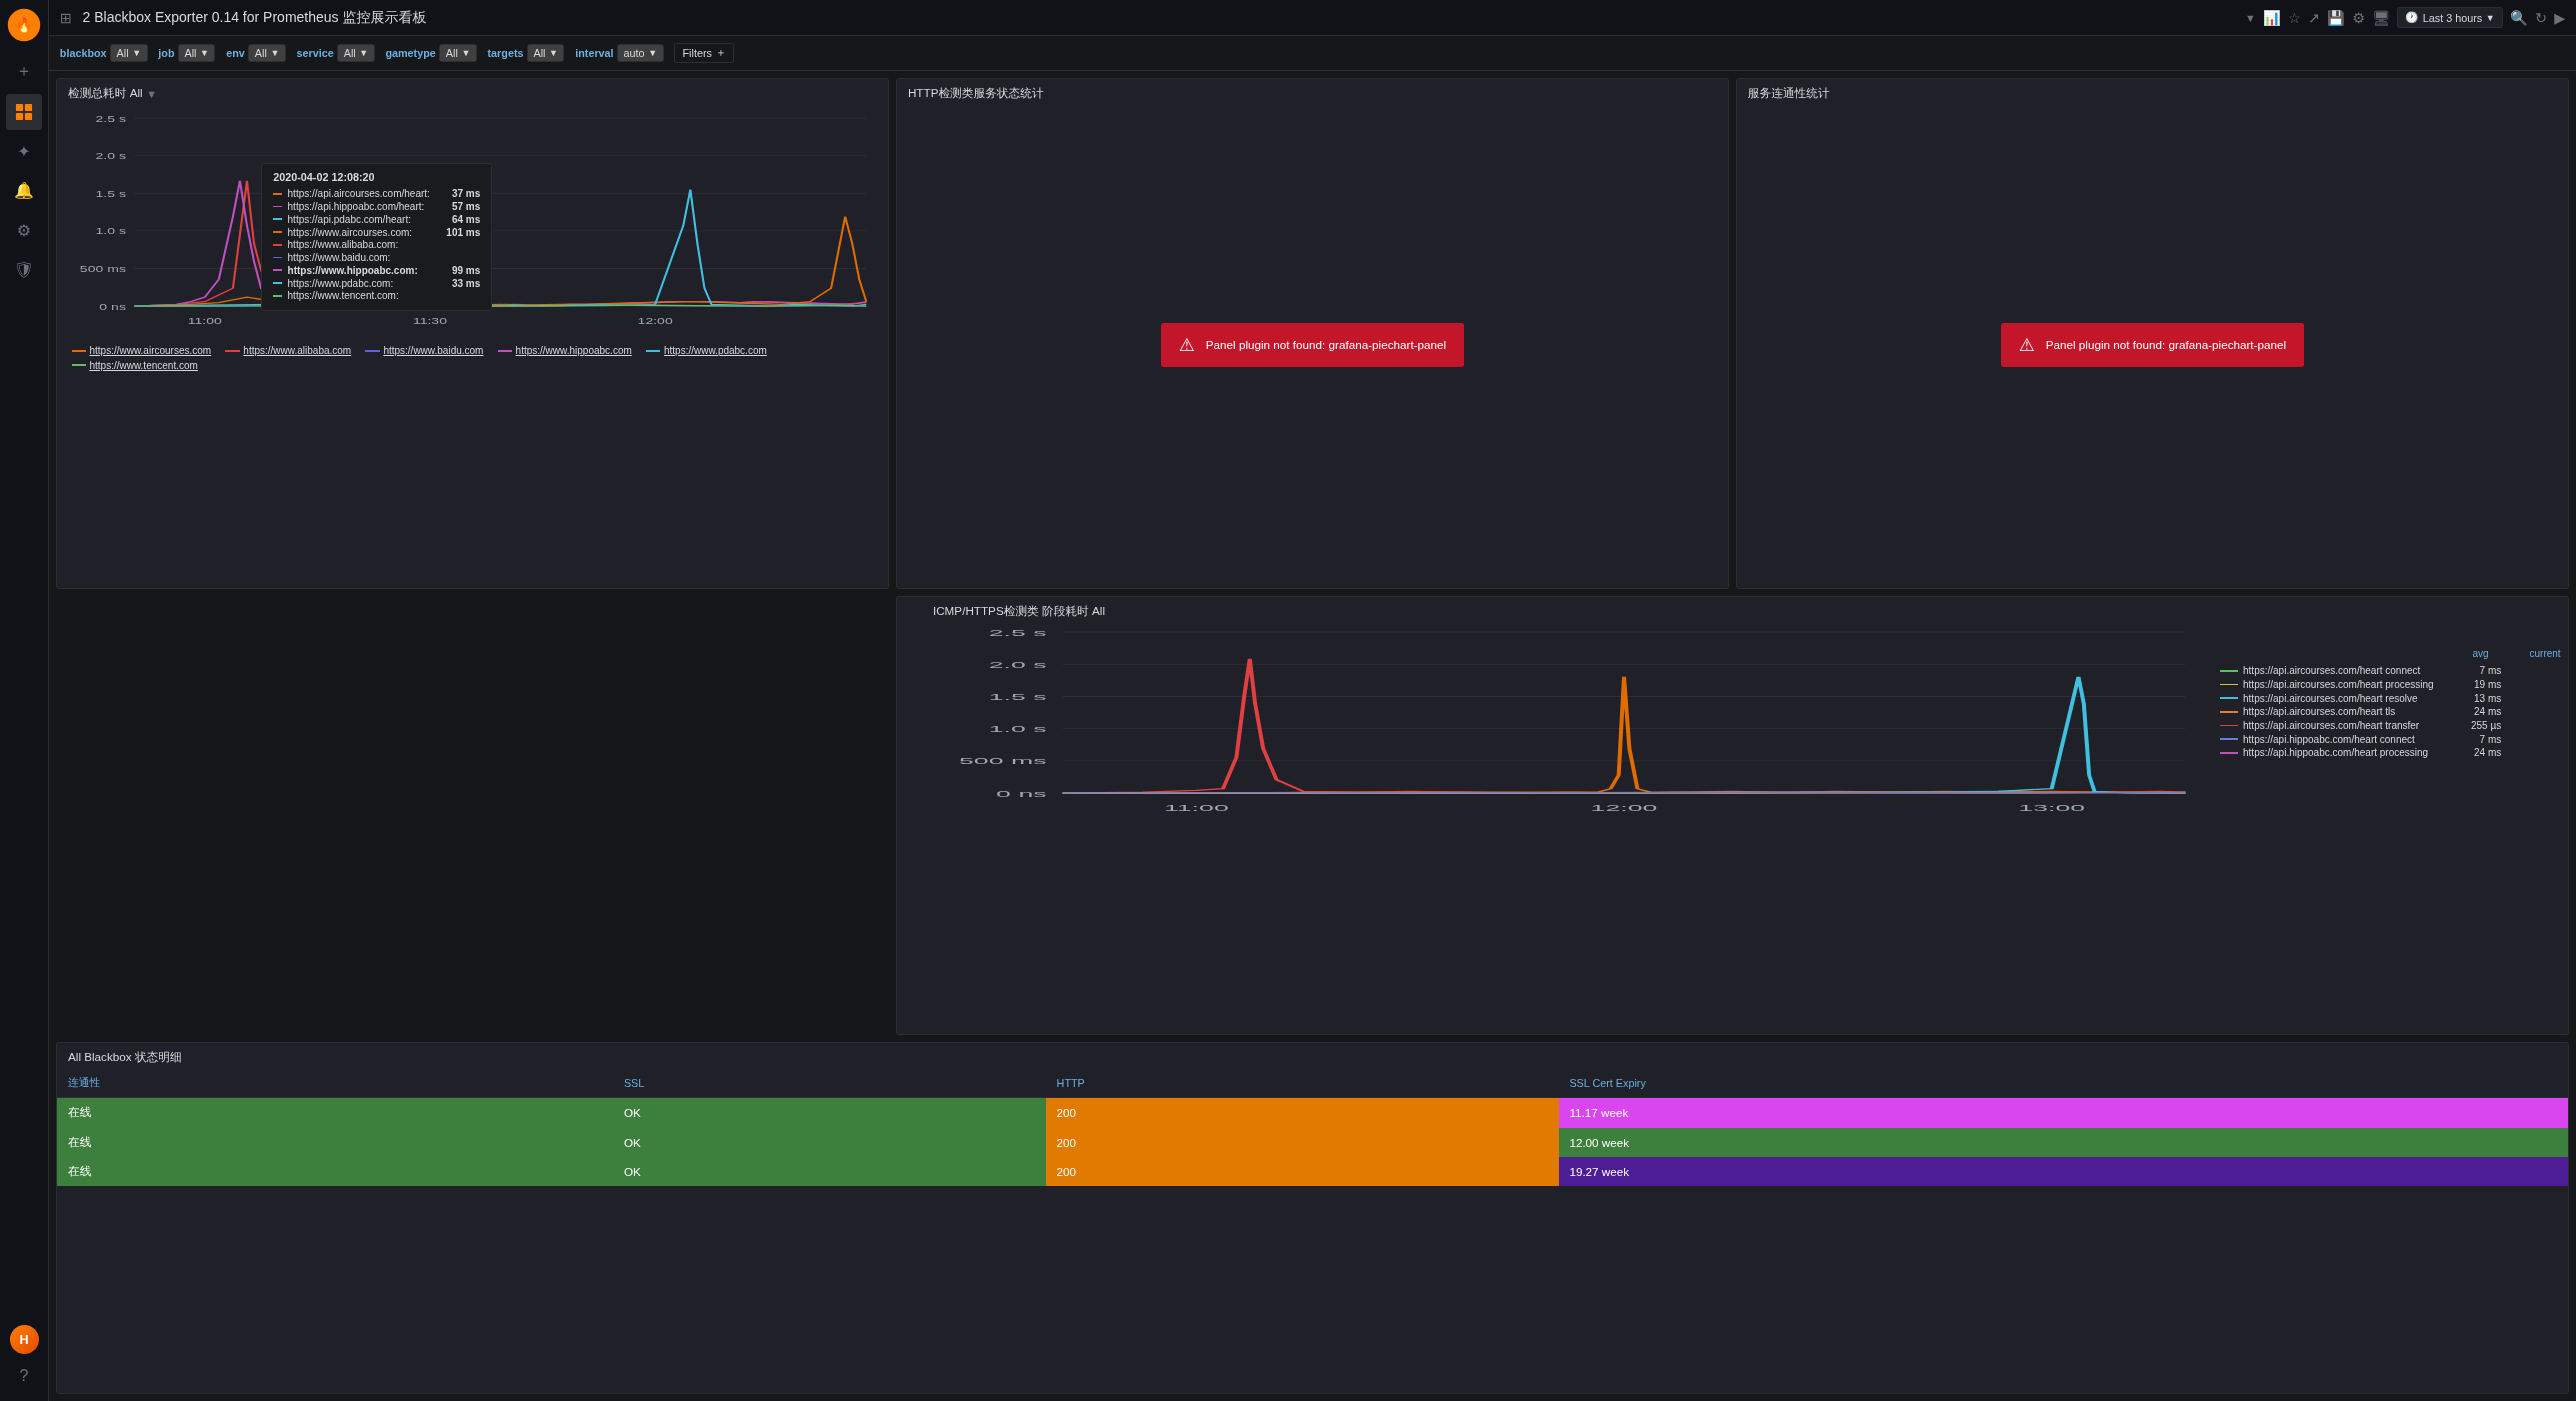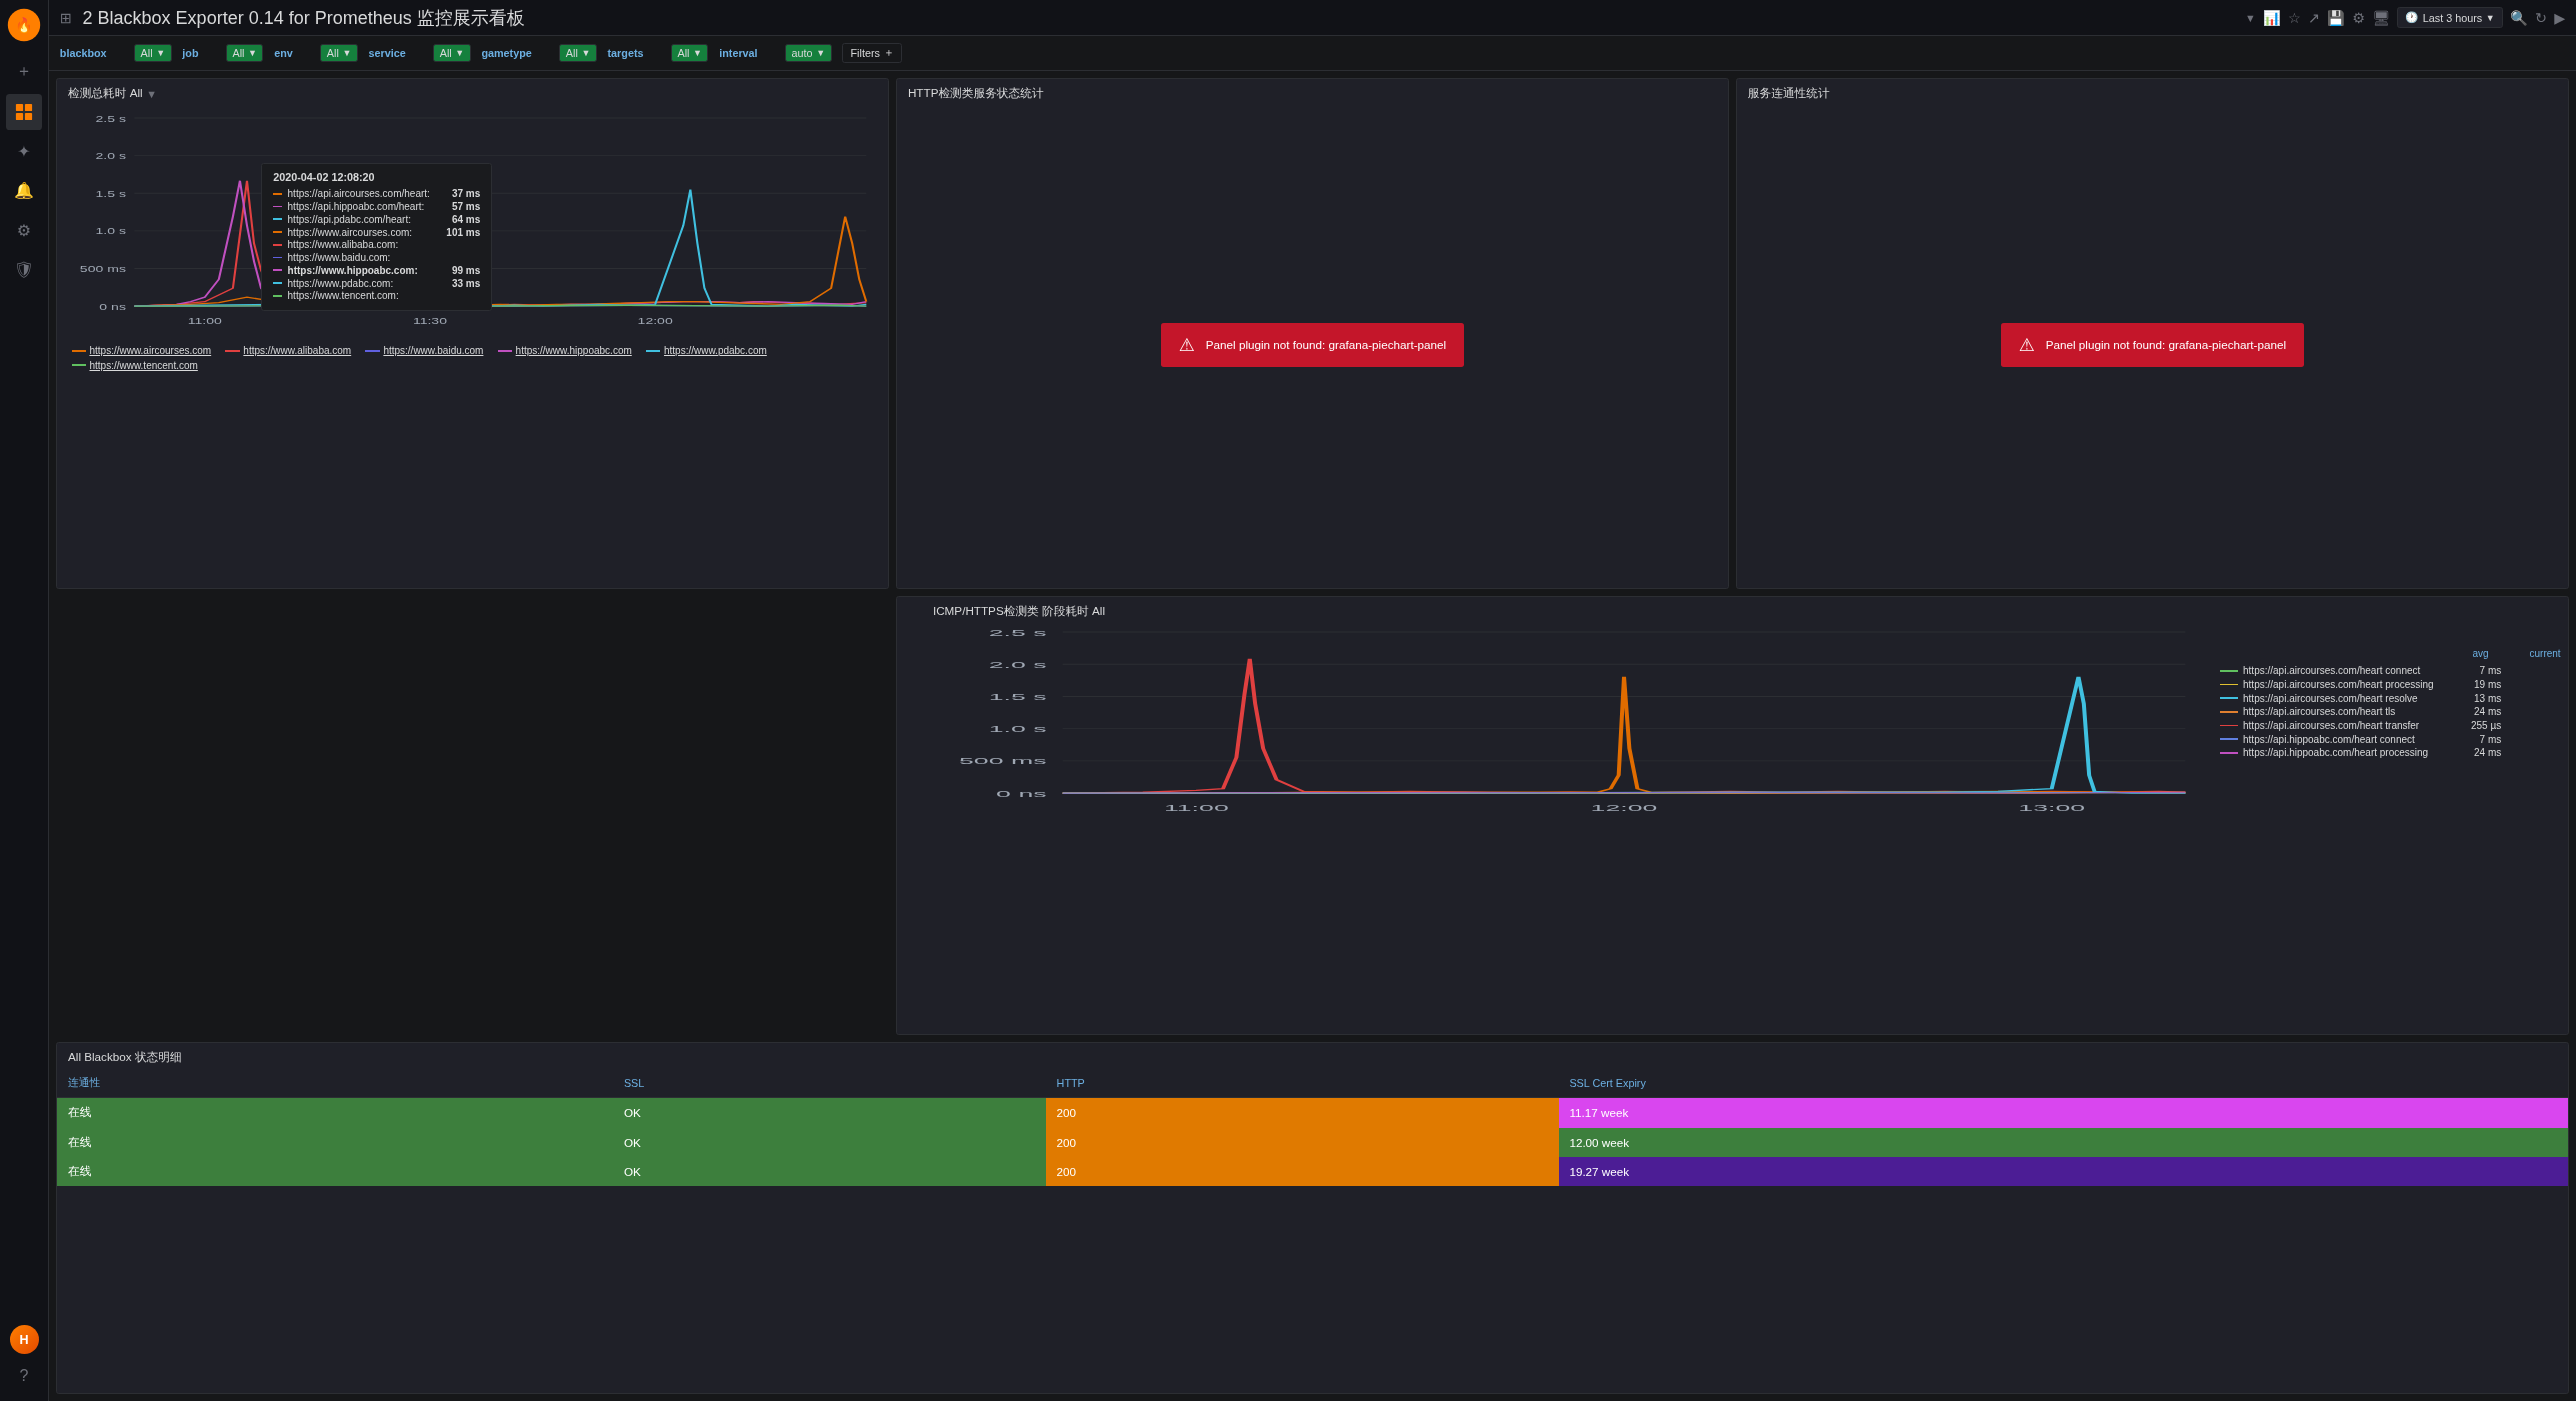--- a/index.html
+++ b/index.html
@@ -80,21 +80,21 @@
       height: 36px;
       gap: 7.2px;
     }
     .topbar-grid-icon {
       color: #6e7079;
       font-size: 14.3px;
       margin-right: 3.6px;
     }
     .topbar-title {
       color: #d8d9da;
-      font-size: 18px;
+      font-size: 14px;
       font-weight: 500;
       flex: 1;
     }
     .topbar-actions {
       display: flex;
       align-items: center;
       gap: 7.2px;
       color: #6e7079;
       font-size: 14.3px;
     }
@@ -126,31 +126,30 @@
       display: flex;
       align-items: center;
       gap: 3.6px;
     }
     .filter-label {
       color: #6cafe1;
       font-size: 10.8px;
       font-weight: 700;
     }
     .filter-select {
-      background: #15803d;
+      background: #404040;
       border: 0.9px solid #2c2e33;
       border-radius: 2.7px;
       padding: 1.8px 5.4px;
       color: #d8d9da;
       font-size: 10.8px;
       display: flex;
       align-items: center;
       gap: 3.6px;
       cursor: pointer;
-      margin-left: 24px;
     }
     .filters-btn {
       background: transparent;
       border: 0.9px solid #2c2e33;
       border-radius: 2.7px;
       padding: 1.8px 7.2px;
       color: #d8d9da;
       font-size: 10.8px;
       cursor: pointer;
       display: flex;

